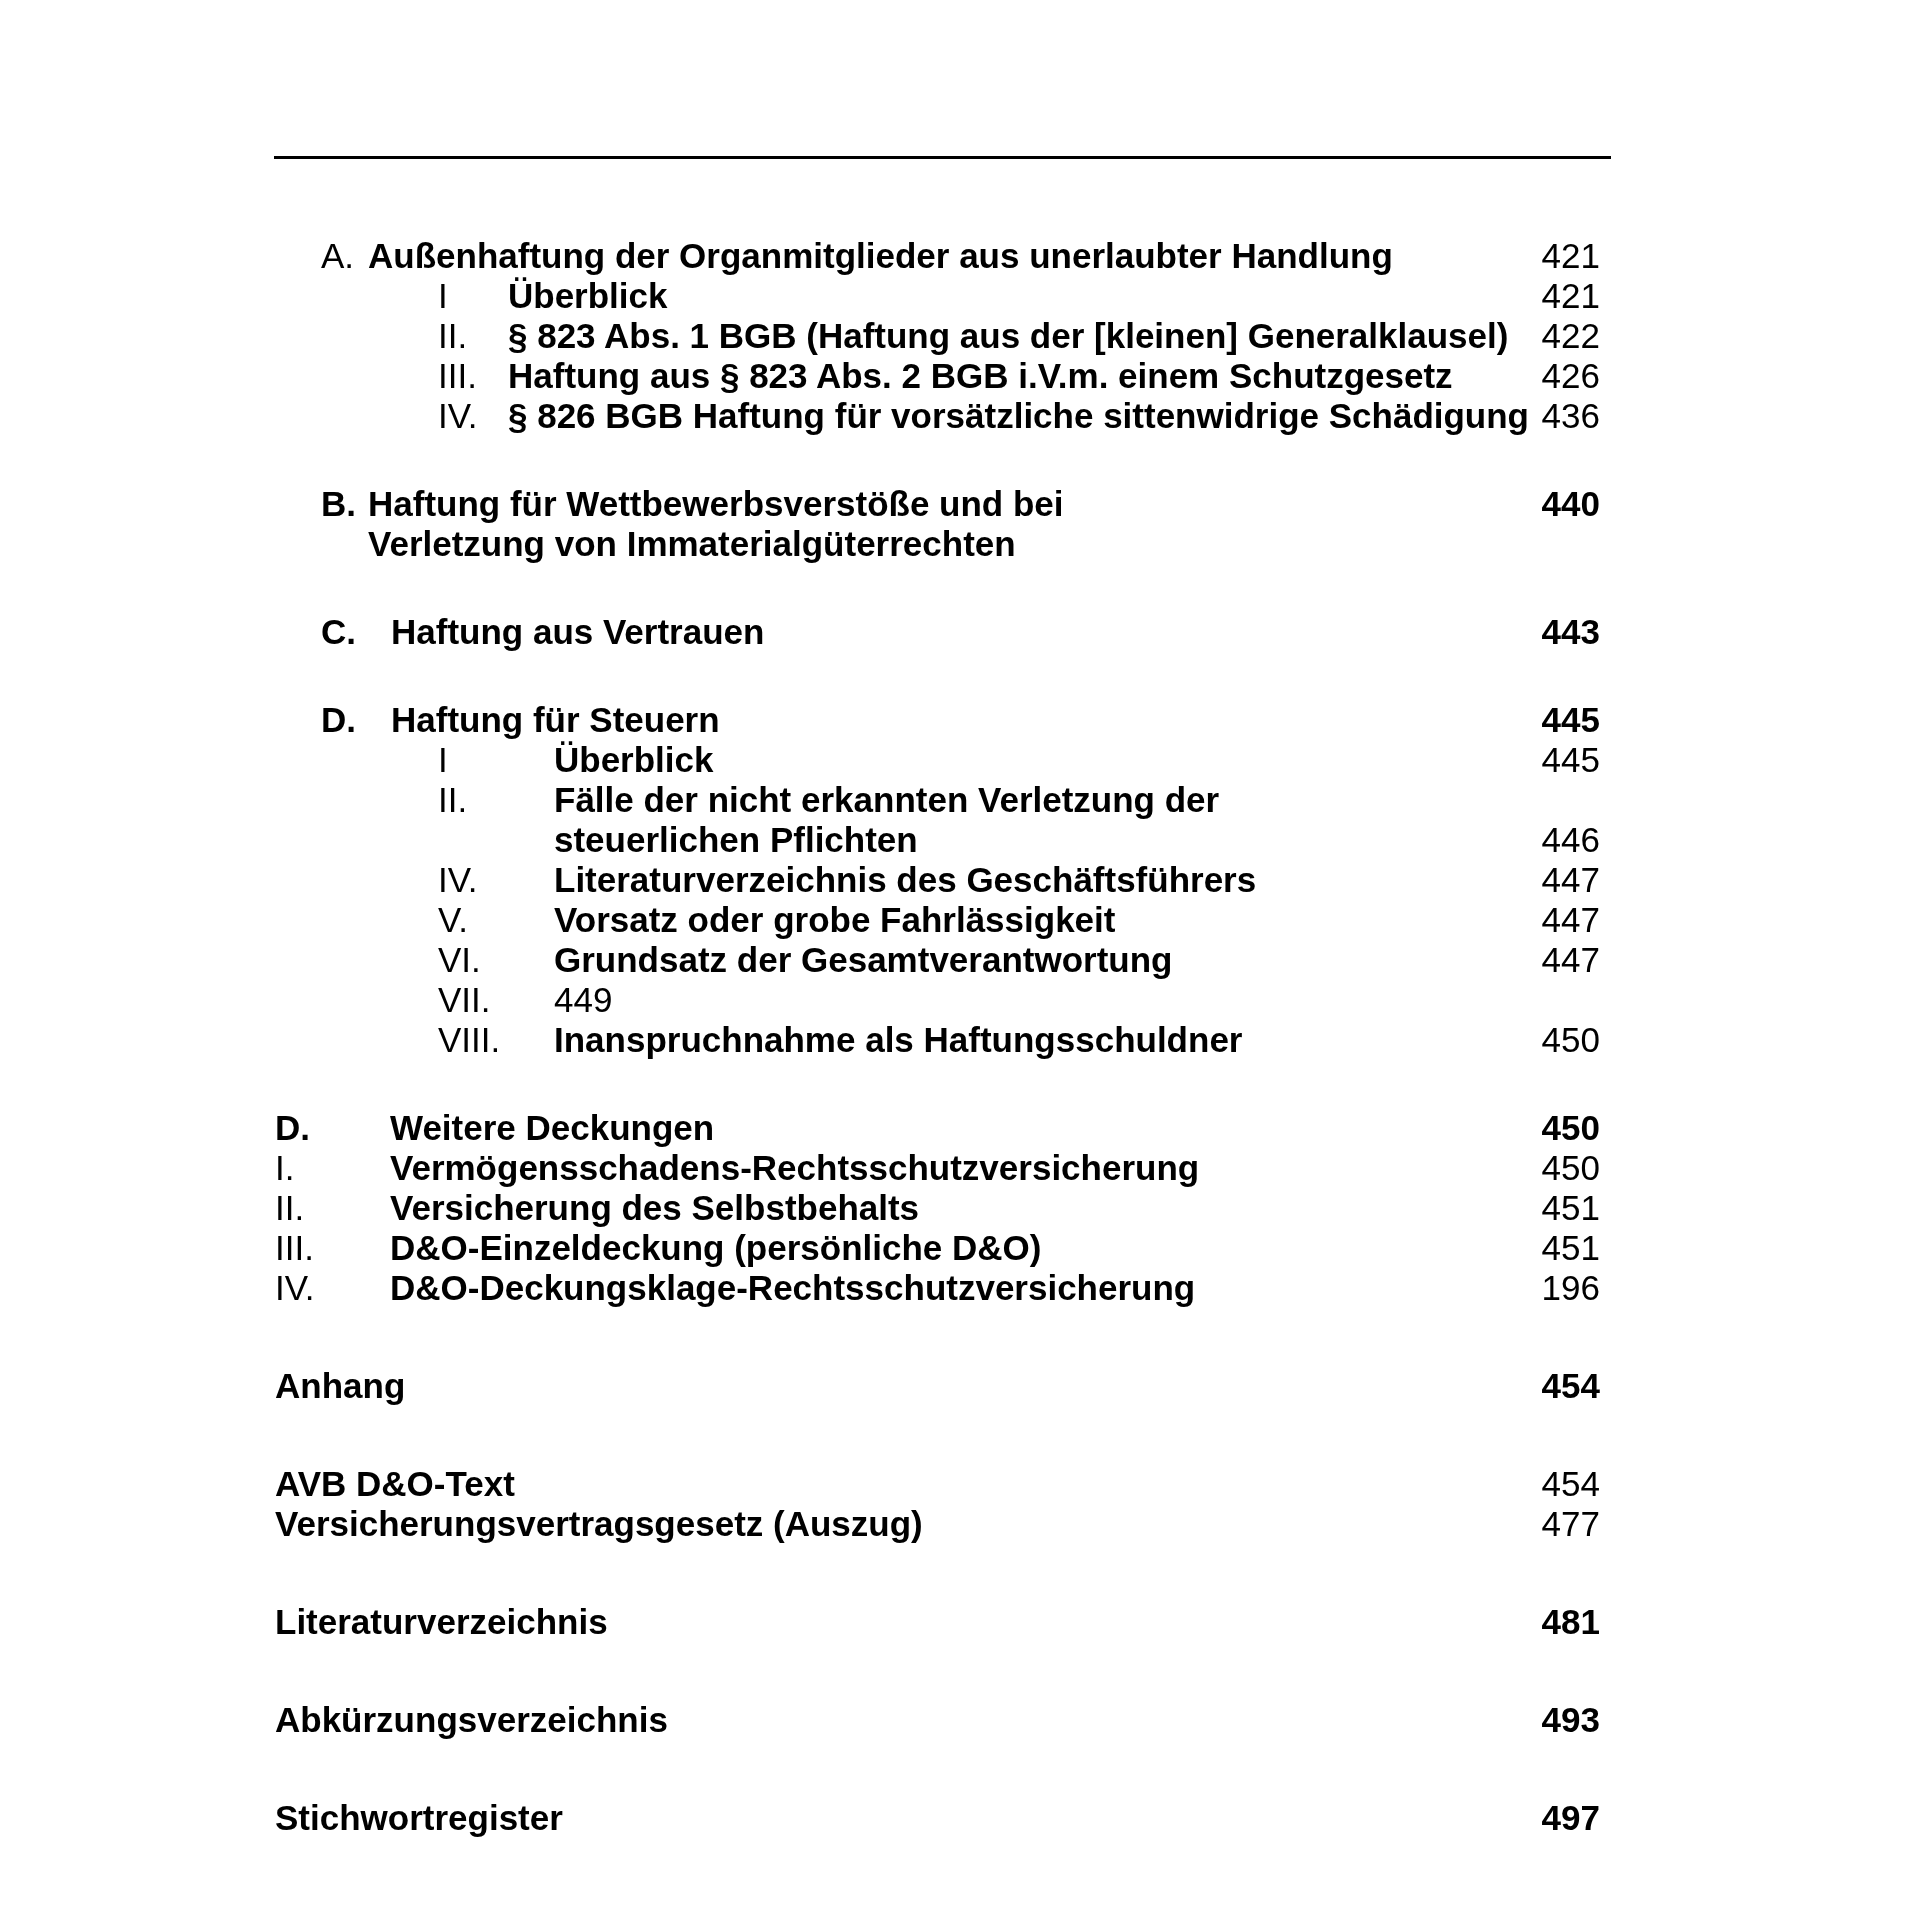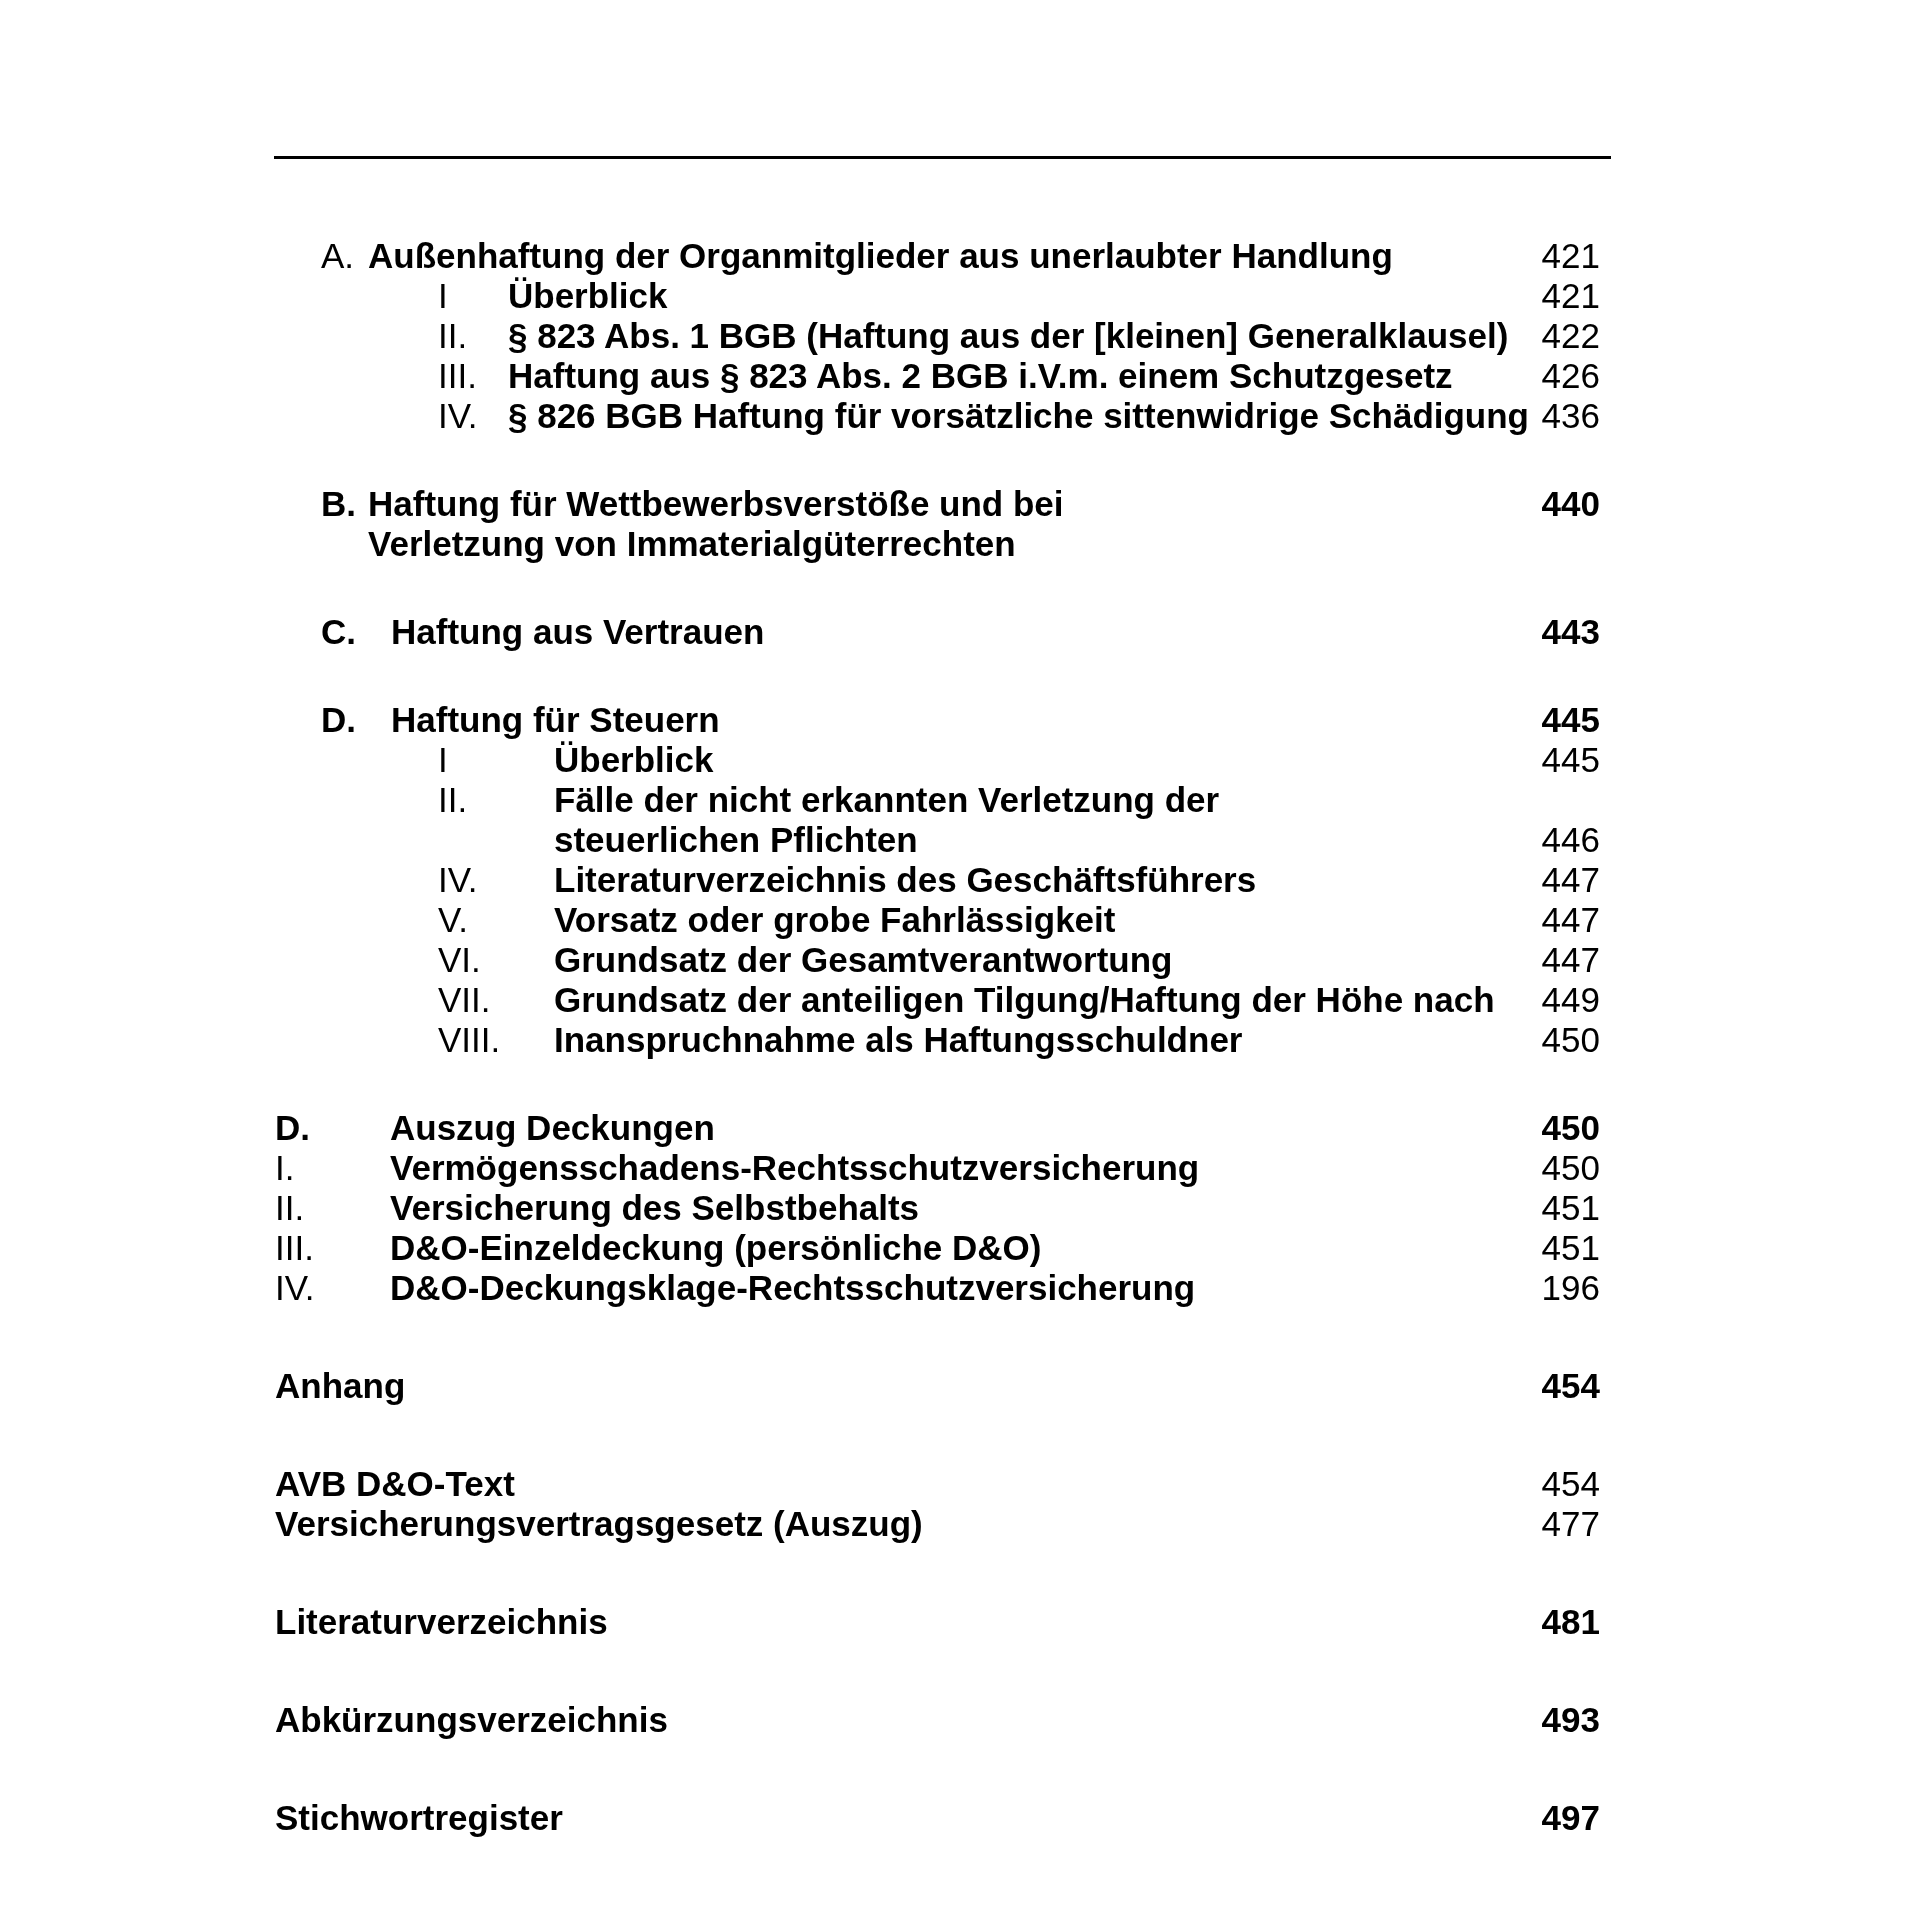--- a/index.html
+++ b/index.html
@@ -143,34 +143,33 @@
       <span class="title">Vorsatz oder grobe Fahrlässigkeit</span>
       <span class="pg">447</span>
     </div>
     <div class="row subD">
       <span class="num">VI.</span>
       <span class="title">Grundsatz der Gesamtverantwortung</span>
       <span class="pg">447</span>
     </div>
     <div class="row subD">
       <span class="num">VII.</span>
-      <span class="title">Grundsatz der anteiligen Tilgung/Haftung der Höhe nach</span>
       <span class="pg">449</span>
     </div>
     <div class="row subD">
       <span class="num">VIII.</span>
       <span class="title">Inanspruchnahme als Haftungsschuldner</span>
       <span class="pg">450</span>
     </div>
 
     <div class="gap"></div>
 
     <div class="row d2 b">
       <span class="lbl">D.</span>
-      <span class="title">Auszug Deckungen</span>
+      <span class="title">Weitere Deckungen</span>
       <span class="pg">450</span>
     </div>
     <div class="row d2">
       <span class="num">I.</span>
       <span class="title">Vermögensschadens-Rechtsschutzversicherung</span>
       <span class="pg">450</span>
     </div>
     <div class="row d2">
       <span class="num">II.</span>
       <span class="title">Versicherung des Selbstbehalts</span>

